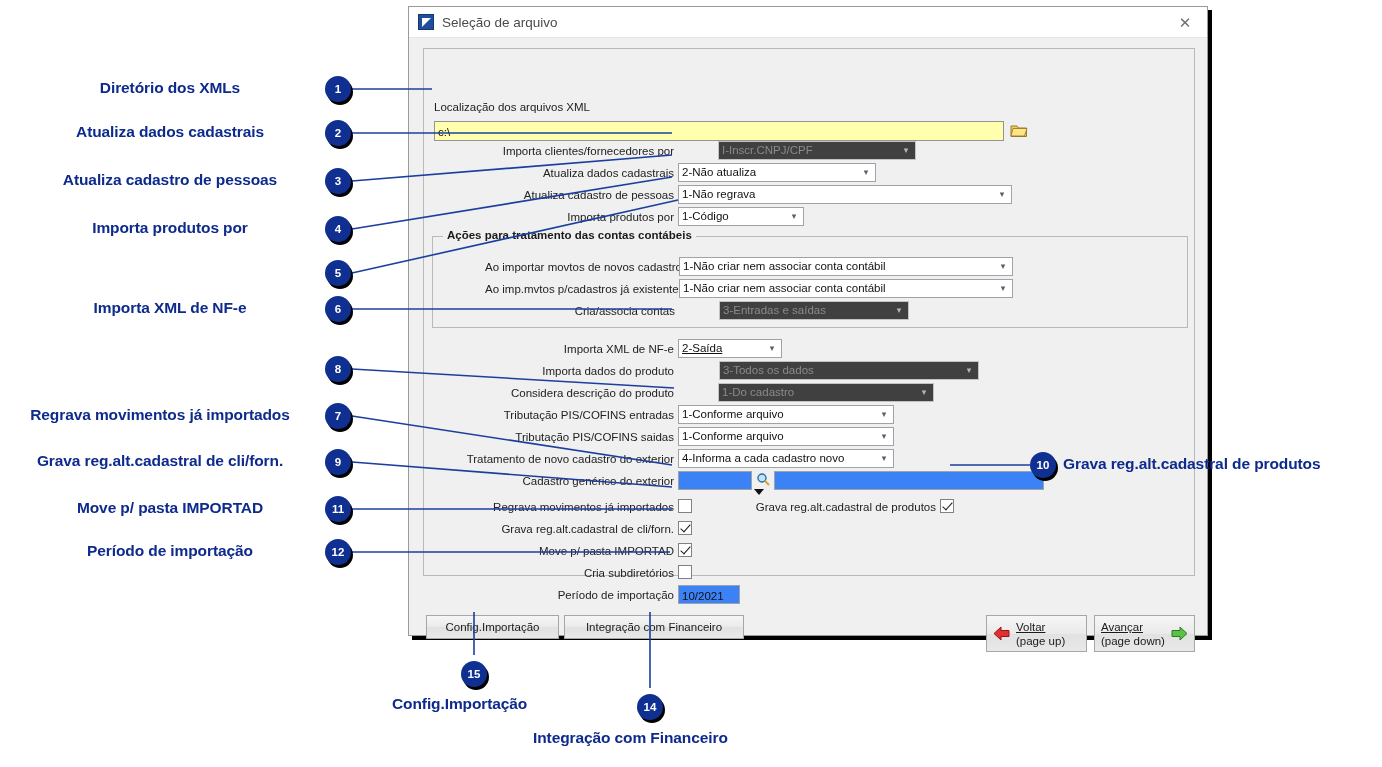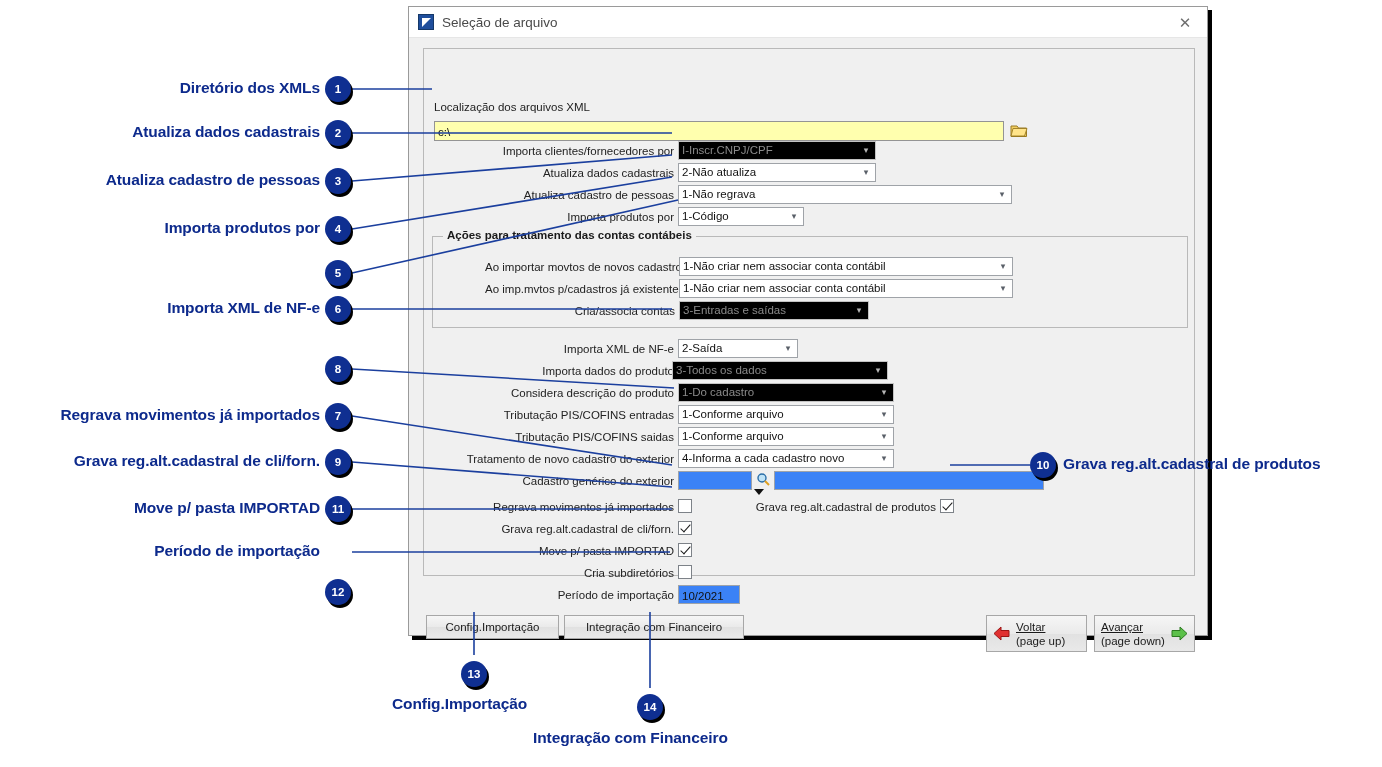--- a/index.html
+++ b/index.html
@@ -17,21 +17,21 @@
 
   .ann-label {
     position: absolute;
     color: #0d2a8c;
     font-weight: bold;
     font-size: 15.5px;
     white-space: nowrap;
     letter-spacing: -0.1px;
     z-index: 45;
   }
-  .ann-label.right { text-align: right; }
+  .ann-label.right { text-align: center; }
 
   .badge {
     position: absolute;
     width: 26px; height: 26px;
     border-radius: 50%;
     background: #0f2f91;
     color: #ffffff;
     font-size: 11.5px;
     font-weight: bold;
     display: flex; align-items: center; justify-content: center;
@@ -122,21 +122,21 @@
     padding-left: 3px;
     white-space: nowrap;
     overflow: hidden;
   }
   .combo .arrow {
     position: absolute; right: 0; top: 0;
     width: 18px; height: 17px;
     display: flex; align-items: center; justify-content: center;
     color: #5a6069; font-size: 9px;
   }
-  .combo.disabled { background: #000000; border-color: #c3c3c3; color: #8a8a8a; }
+  .combo.disabled { background: #404040; border-color: #c3c3c3; color: #8a8a8a; margin-left: 40px; }
   .combo.disabled .arrow { color: #b5b5b5; }
 
   .chk-label {
     position: absolute;
     font-size: 11.5px; color: #222;
     text-align: right; white-space: nowrap;
     line-height: 16px;
   }
   .chk {
     position: absolute;
@@ -247,26 +247,26 @@
   <div class="ann-label right" style="left:0px; top:406px; width:320px;">Regrava movimentos já importados</div>
   <div class="badge" style="left:325px; top:403px;">7</div>
 
   <div class="ann-label right" style="left:0px; top:452px; width:320px;">Grava reg.alt.cadastral de cli/forn.</div>
   <div class="badge" style="left:325px; top:449px;">9</div>
 
   <div class="ann-label right" style="left:20px; top:499px; width:300px;">Move p/ pasta IMPORTAD</div>
   <div class="badge" style="left:325px; top:496px;">11</div>
 
   <div class="ann-label right" style="left:20px; top:542px; width:300px;">Período de importação</div>
-  <div class="badge" style="left:325px; top:539px;margin-top:40px;">12</div>
+  <div class="badge" style="left:325px; top:539px;">12</div>
 
   <div class="badge" style="left:1030px; top:452px;">10</div>
   <div class="ann-label" style="left:1063px; top:455px;">Grava reg.alt.cadastral de produtos</div>
 
-  <div class="badge" style="left:461px; top:661px;">13</div>
+  <div class="badge" style="left:461px; top:661px;">15</div>
   <div class="ann-label" style="left:392px; top:695px;">Config.Importação</div>
 
   <div class="badge" style="left:637px; top:694px;">14</div>
   <div class="ann-label" style="left:533px; top:729px;">Integração com Financeiro</div>
 
   <div id="dialog">
 
     <div class="titlebar">
       <div class="app-icon"></div>
       <div class="title-text">Seleção de arquivo</div>
@@ -323,27 +323,27 @@
           </div>
 
           <div class="flabel" style="left:52px; top:66px; width:190px;">Cria/associa contas</div>
           <div class="combo disabled" style="left:246px; top:64px; width:190px;">
             <span>3-Entradas e saídas</span>
             <span class="arrow">▾</span>
           </div>
         </div>
 
         <div class="flabel" style="left:60px; top:292px; width:190px;">Importa XML de NF-e</div>
-        <div class="combo" style="left:254px; top:290px; width:120px;">
+        <div class="combo" style="left:254px; top:290px; width:104px;text-decoration:underline;">
           <span>2-Saída</span>
           <span class="arrow">▾</span>
         </div>
 
         <div class="flabel" style="left:60px; top:314px; width:190px;">Importa dados do produto</div>
-        <div class="combo disabled" style="left:248px; top:312px; width:216px;">
+        <div class="combo disabled" style="left:255px; top:312px; width:260px;">
           <span>3-Todos os dados</span>
           <span class="arrow">▾</span>
         </div>
 
         <div class="flabel" style="left:60px; top:336px; width:190px;">Considera descrição do produto</div>
         <div class="combo disabled" style="left:254px; top:334px; width:216px;">
           <span>1-Do cadastro</span>
           <span class="arrow">▾</span>
         </div>
 

